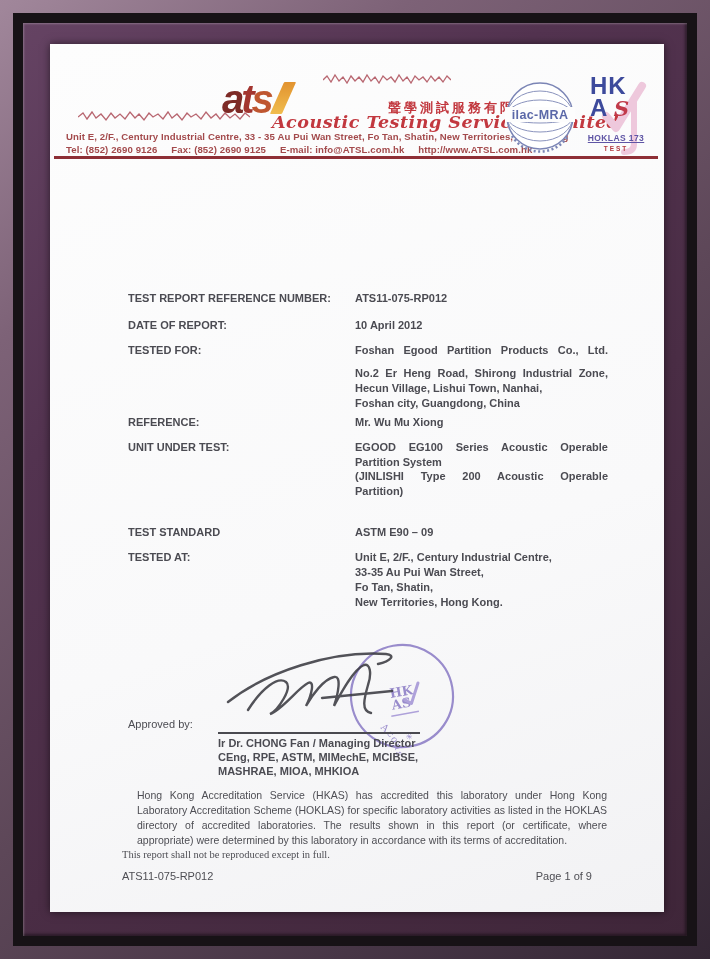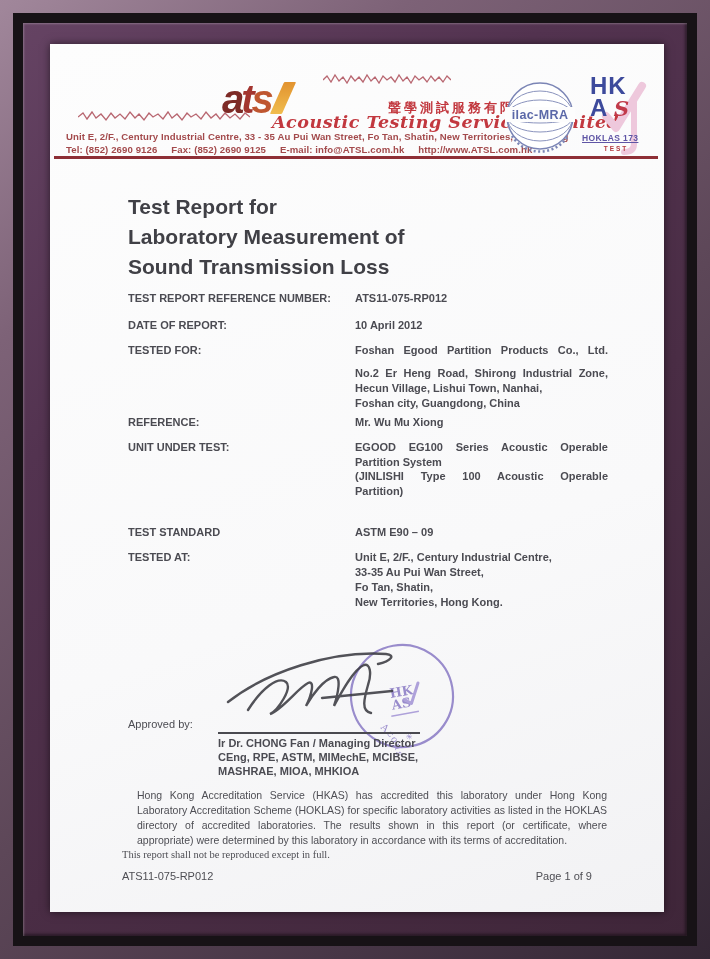--- a/index.html
+++ b/index.html
@@ -33,21 +33,21 @@
     color:#c2383f; font-family:"DejaVu Serif", serif; letter-spacing:.5px; }
   .addr { left:16px; font-size:9.6px; font-weight:bold; color:#a34a4c; white-space:pre; letter-spacing:.1px; }
   .red-rule { left:4px; right:6px; top:112px; height:2.5px; background:#8e2f36; }
 
   .ilac-label { font:bold 12.5px "Liberation Sans",sans-serif; fill:#5b68a8; letter-spacing:.4px; }
   .hkas { left:532px; top:34px; width:68px; height:82px; }
   .hkas-letters { position:absolute; left:8px; top:-3px; color:#3d4a9c; font-weight:bold;
     font-size:24px; line-height:22px; letter-spacing:1px; }
   .hkas-s { position:absolute; left:32px; top:18px; color:#c13a4a; font-weight:bold; font-style:italic;
     font-size:21px; font-family:"DejaVu Serif", serif; }
-  .hoklas { position:absolute; left:0; top:55px; width:100%; color:#5f55a5;
+  .hoklas { position:absolute; left:0; top:55px; width:100%; text-align:center; color:#5f55a5;
     font-weight:bold; font-size:8.5px; text-decoration:underline; letter-spacing:.4px; }
   .hkas-test { position:absolute; left:0; top:67px; width:100%; text-align:center; color:#b3393f;
     font-size:6.5px; letter-spacing:2px; font-weight:bold; }
 
   
   .title { left:78px; top:148px; font-size:21px; font-weight:bold; color:#404046; line-height:30px; }
   .row { left:78px; width:480px; font-size:11px; font-weight:bold; color:#4b4b52; line-height:15px; }
   .row .lab { position:absolute; left:0; top:0; }
   .row .val { position:absolute; left:227px; top:0; width:253px; }
   .just { text-align:justify; text-align-last:justify; }
@@ -109,25 +109,20 @@
         <polyline points="24,38 34,50 60,8" fill="none" stroke="#eec8dc" stroke-width="8" stroke-linecap="round" stroke-linejoin="round"></polyline>
         <path d="M 52,22 L 52,66 Q 52,74 42,74" fill="none" stroke="#eec8dc" stroke-width="6" stroke-linecap="round"></path>
       </svg>
       <div class="hkas-letters">HK</div>
       <div class="hkas-letters" style="top:19px;">A</div>
       <div class="hkas-s">S</div>
       <div class="hoklas">HOKLAS 173</div>
       <div class="hkas-test">TEST</div>
     </div>
 
-    <div class="abs title">
-      <div>Test Report for</div>
-      <div>Laboratory Measurement of</div>
-      <div>Sound Transmission Loss</div>
-    </div>
 
     <div class="abs row" style="top:247px;">
       <span class="lab">TEST REPORT REFERENCE NUMBER:</span>
       <div class="val">
           <div>ATS11-075-RP012</div>
         </div>
     </div>
     <div class="abs row" style="top:274px;">
       <span class="lab">DATE OF REPORT:</span>
       <div class="val">
@@ -151,21 +146,21 @@
       <span class="lab">REFERENCE:</span>
       <div class="val">
           <div>Mr. Wu Mu Xiong</div>
         </div>
     </div>
     <div class="abs row" style="top:396px;">
       <span class="lab">UNIT UNDER TEST:</span>
       <div class="val" style="line-height:14.5px;">
         <div class="just">EGOOD EG100 Series Acoustic Operable</div>
         <div>Partition System</div>
-        <div class="just">(JINLISHI Type 100 Acoustic Operable</div>
+        <div class="just">(JINLISHI Type 200 Acoustic Operable</div>
         <div>Partition)</div>
       </div>
     </div>
     <div class="abs row" style="top:481px;">
       <span class="lab">TEST STANDARD</span>
       <div class="val">
           <div>ASTM E90 – 09</div>
         </div>
     </div>
     <div class="abs row" style="top:506px;">

